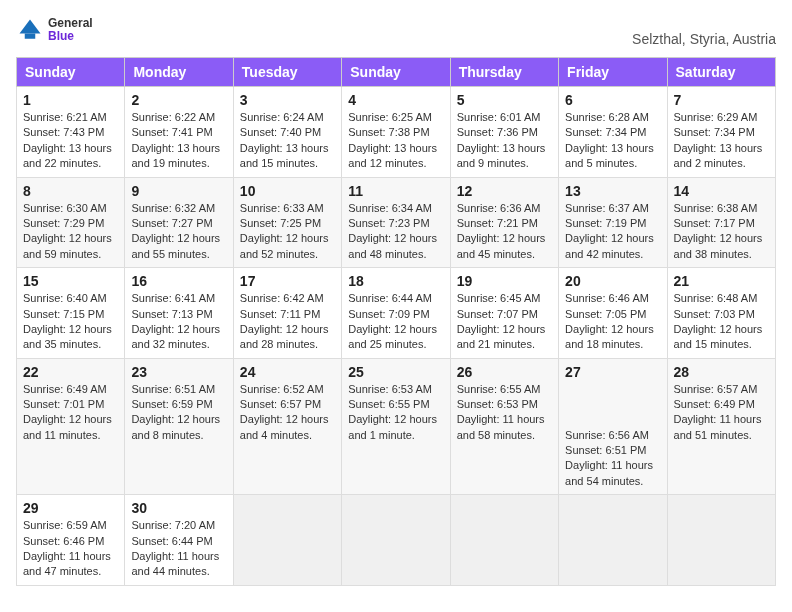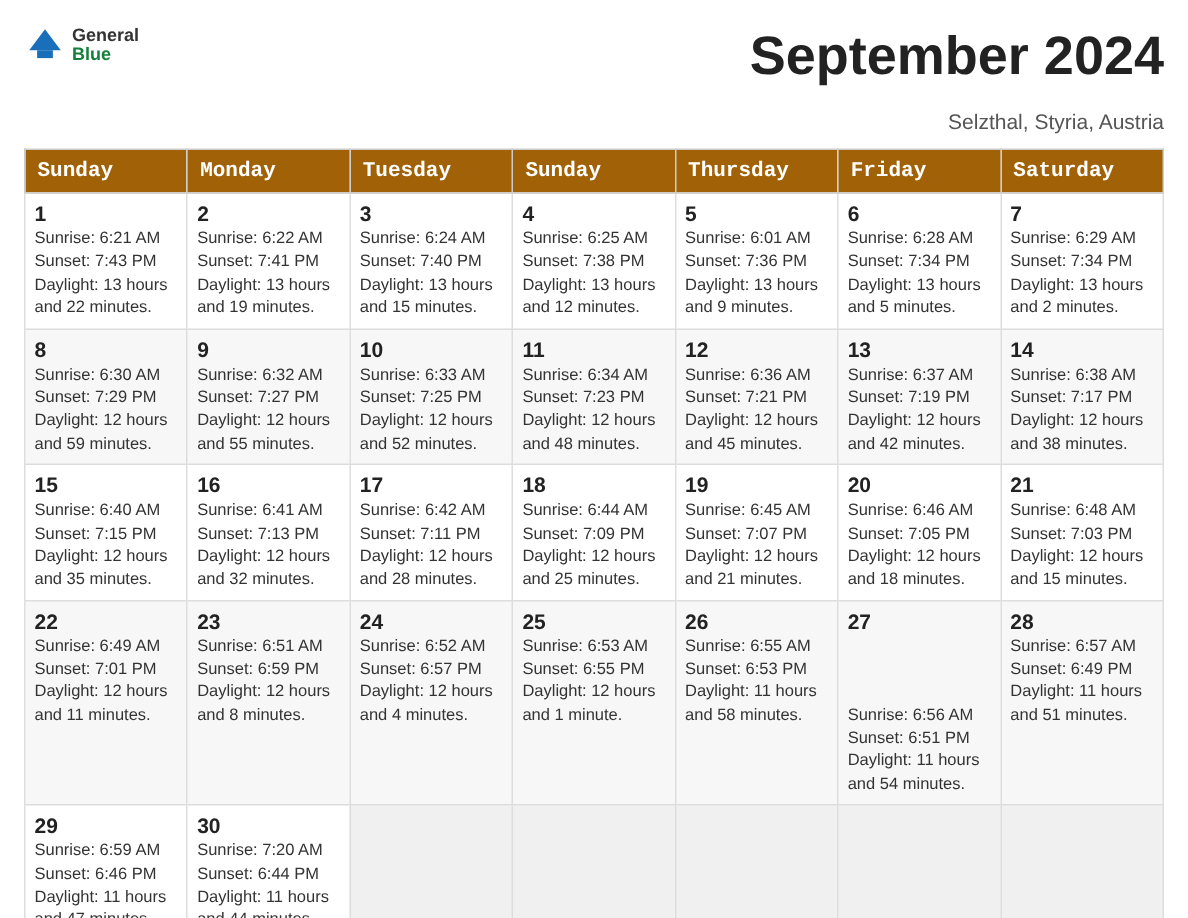--- a/index.html
+++ b/index.html
@@ -20,21 +20,21 @@
       display: flex;
       align-items: center;
       gap: 4px;
     }
     .logo-text {
       font-size: 12px;
       font-weight: bold;
       line-height: 1.1;
     }
     .logo-general { color: #333; }
-    .logo-blue { color: #15803d; }
+    .logo-blue { color: #6d28d9; }
     .logo-icon {
       width: 28px;
       height: 28px;
     }
     .title-block {
       text-align: right;
     }
     .month-title {
       font-size: 36px;
       font-weight: bold;
@@ -43,28 +43,27 @@
     .location-title {
       font-size: 14px;
       color: #555;
       margin-top: 15px;
     }
     .calendar {
       width: 100%;
       border-collapse: collapse;
     }
     .calendar th {
-      background-color: #a16207;
+      background-color: #8b5cf6;
       color: white;
       text-align: left;
       padding: 6px 8px;
       font-size: 14px;
       font-weight: bold;
       border: 1px solid #ccc;
-      font-family: Liberation Mono, monospace;
     }
     .calendar td {
       vertical-align: top;
       padding: 5px 6px;
       border: 1px solid #ddd;
       width: calc(100% / 7);
       font-size: 11px;
       min-height: 80px;
     }
     .calendar tr:nth-child(even) td {
@@ -97,21 +96,20 @@
     <svg class="logo-icon" viewBox="0 0 32 32">
       <polygon points="16,4 28,20 4,20" fill="#1a6fba"></polygon>
       <rect x="10" y="20" width="12" height="6" fill="#1a6fba"></rect>
     </svg>
     <div class="logo-text">
       <span class="logo-general">General</span><br>
       <span class="logo-blue">Blue</span>
     </div>
   </div>
   <div class="title-block">
-    <div class="month-title">September 2024</div>
     <div class="location-title">Selzthal, Styria, Austria</div>
   </div>
 </div>
 
 <table class="calendar">
   <thead>
     <tr>
     <th>Sunday</th>
         <th>Monday</th>
         <th>Tuesday</th>

